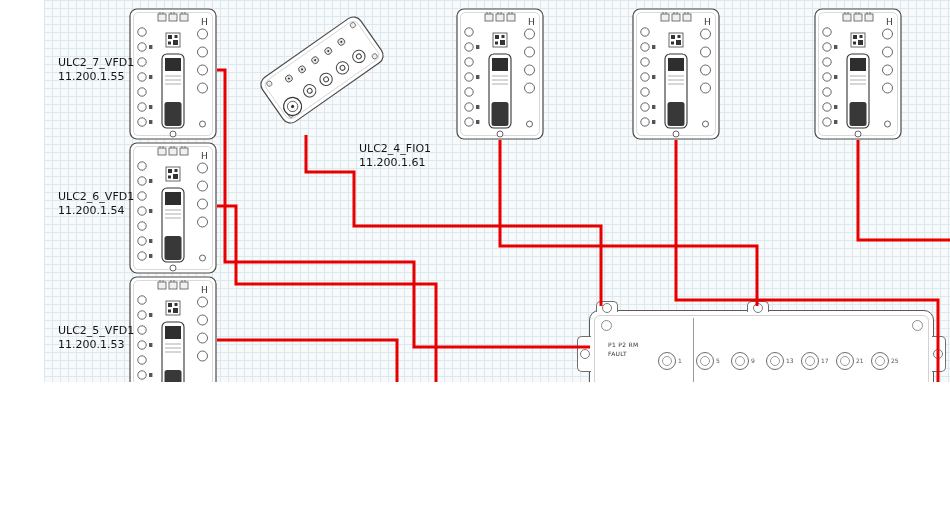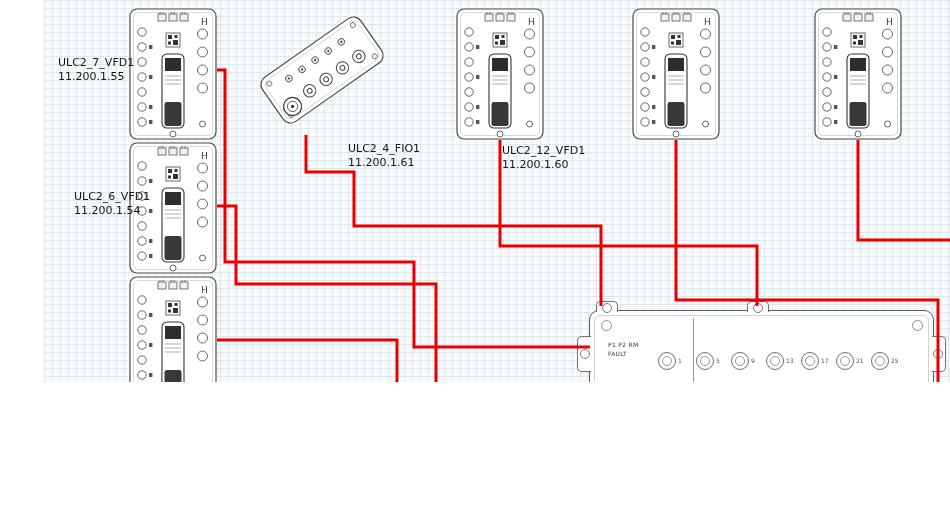--- a/index.html
+++ b/index.html
@@ -290,30 +290,30 @@
         <div class="port" style="left: 281px; top: 159px;">
           <span class="pnum">28</span>
         </div>
       </div>
   </div>
 
   <div class="dev-label" style="left:14px;top:56px">
     <div>ULC2_7_VFD1</div>
     <div>11.200.1.55</div>
   </div>
-  <div class="dev-label" style="left:30px;top:190px">
+  <div class="dev-label" style="left:14px;top:190px">
     <div>ULC2_6_VFD1</div>
     <div>11.200.1.54</div>
   </div>
-  <div class="dev-label" style="left:304px;top:142px">
+  <div class="dev-label" style="left:14px;top:324px">
+    <div>ULC2_5_VFD1</div>
+    <div>11.200.1.53</div>
+  </div>
+  <div class="dev-label" style="left:315px;top:142px">
     <div>ULC2_4_FIO1</div>
     <div>11.200.1.61</div>
-  </div>
-  <div class="dev-label" style="left:458px;top:144px">
-    <div>ULC2_12_VFD1</div>
-    <div>11.200.1.60</div>
   </div>
   <div class="dev-label" style="left:908px;top:142px">
     <div>ULC2_9B</div>
     <div>11.200.1.</div>
   </div>
 
 </div>
 
 </body></html>

